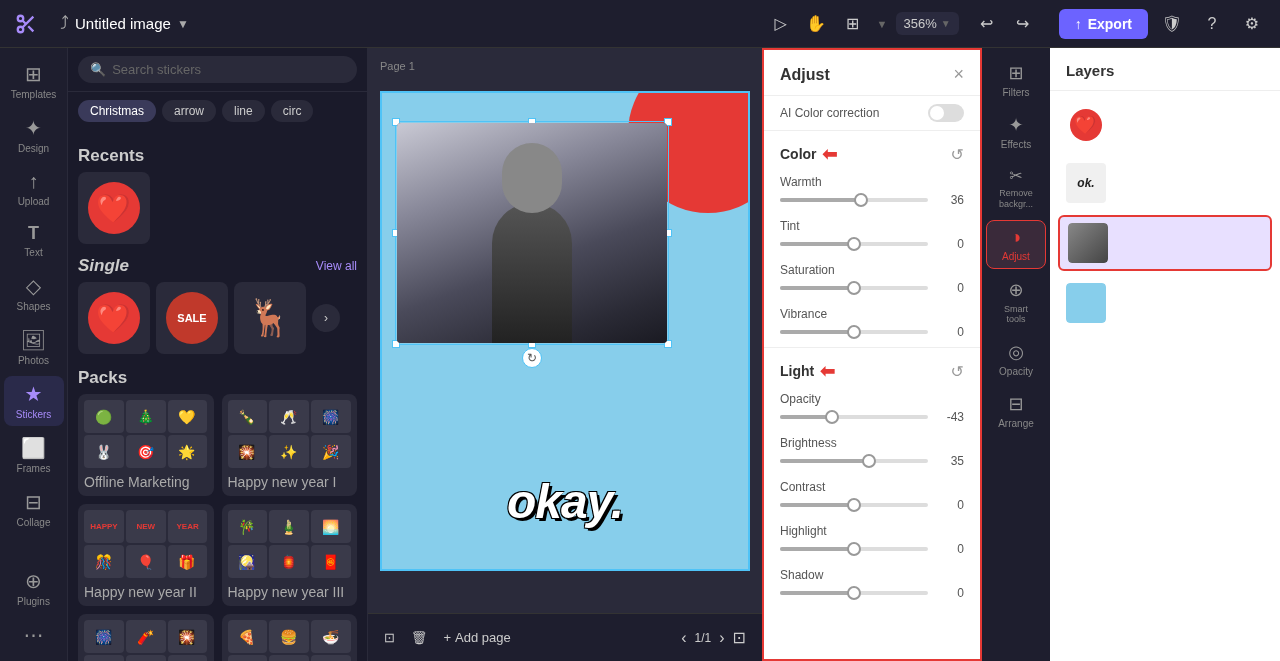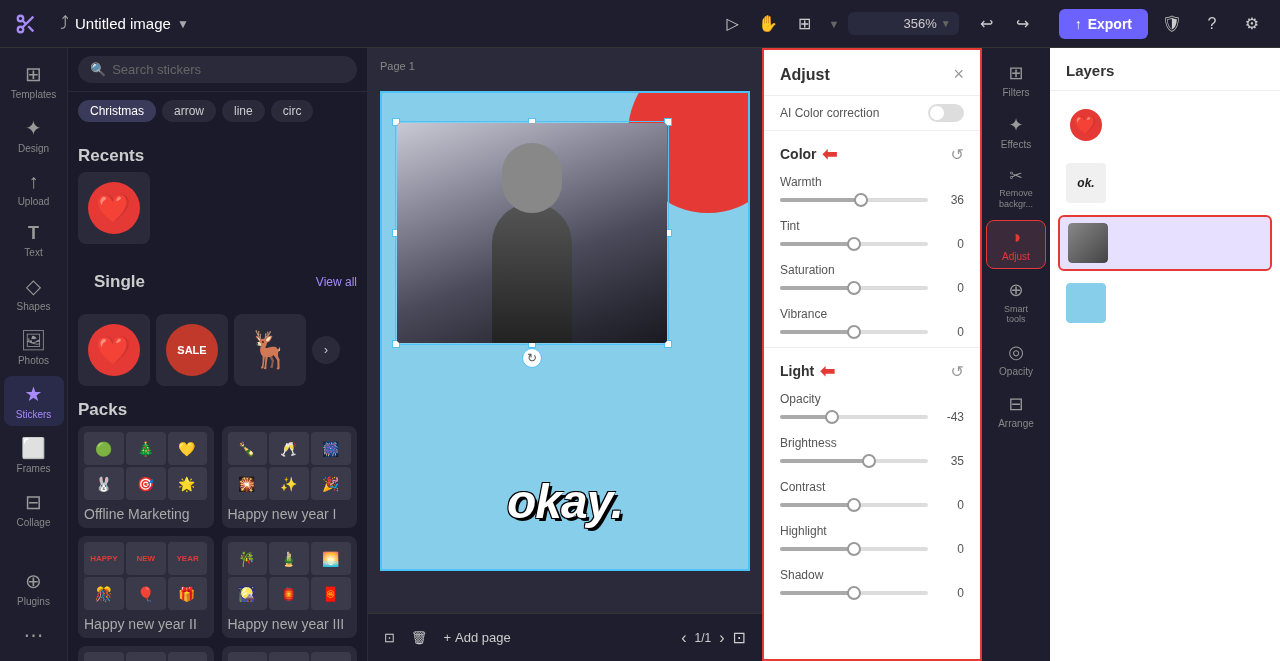--- a/index.html
+++ b/index.html
@@ -16,21 +16,21 @@
     .topbar-title-icon { color: #aaa; font-size: 18px; }
     .topbar-title { font-size: 15px; font-weight: 500; color: #fff; }
     .topbar-dropdown { color: #aaa; font-size: 12px; cursor: pointer; }
     .topbar-spacer { flex: 1; }
     .topbar-tools { display: flex; align-items: center; gap: 4px; }
     .topbar-tool-btn {
       width: 32px; height: 32px; border-radius: 6px; border: none; background: transparent;
       color: #ccc; cursor: pointer; display: flex; align-items: center; justify-content: center; font-size: 16px;
     }
     .topbar-zoom { display: flex; align-items: center; gap: 4px; background: #2a2a3e; border-radius: 6px; padding: 4px 8px; cursor: pointer; }
-    .topbar-zoom-val { font-size: 13px; color: #ccc; margin-left: 48px; }
+    .topbar-zoom-val { font-size: 13px; color: #ccc; }
     .topbar-undo-redo { display: flex; gap: 4px; }
     .topbar-right { display: flex; align-items: center; gap: 8px; margin-left: 8px; }
     .export-btn {
       background: #6c63ff; color: #fff; border: none; border-radius: 6px;
       padding: 7px 16px; font-size: 14px; font-weight: 600; cursor: pointer;
       display: flex; align-items: center; gap: 6px;
     }
     .topbar-icon-btn { width: 32px; height: 32px; border-radius: 6px; border: none; background: transparent; color: #ccc; cursor: pointer; display: flex; align-items: center; justify-content: center; font-size: 16px; }
 
     
@@ -263,21 +263,21 @@
     <div class="stickers-content">
 
       <div class="section-title">Recents</div>
       <div class="sticker-grid">
         <div class="sticker-item">
           <div style="width:52px;height:52px;background:#e53935;border-radius:50%;display:flex;align-items:center;justify-content:center;font-size:28px;">❤️</div>
         </div>
       </div>
 
       <div style="display:flex;align-items:center;margin-top:12px;margin-bottom:6px;">
-        <span class="section-title" style="margin:16px;">Single</span>
+        <span class="section-title" style="margin:0;font-style:italic;">Single</span>
         <span class="view-all" style="margin-left:auto;">View all</span>
       </div>
       <div style="display:flex;gap:6px;align-items:center;">
         <div class="sticker-item">
           <div style="width:52px;height:52px;background:#e53935;border-radius:50%;display:flex;align-items:center;justify-content:center;font-size:28px;">❤️</div>
         </div>
         <div class="sticker-item">
           <div style="width:52px;height:52px;background:#c0392b;border-radius:50%;display:flex;align-items:center;justify-content:center;font-size:11px;font-weight:900;color:#fff;">SALE</div>
         </div>
         <div class="sticker-item">

